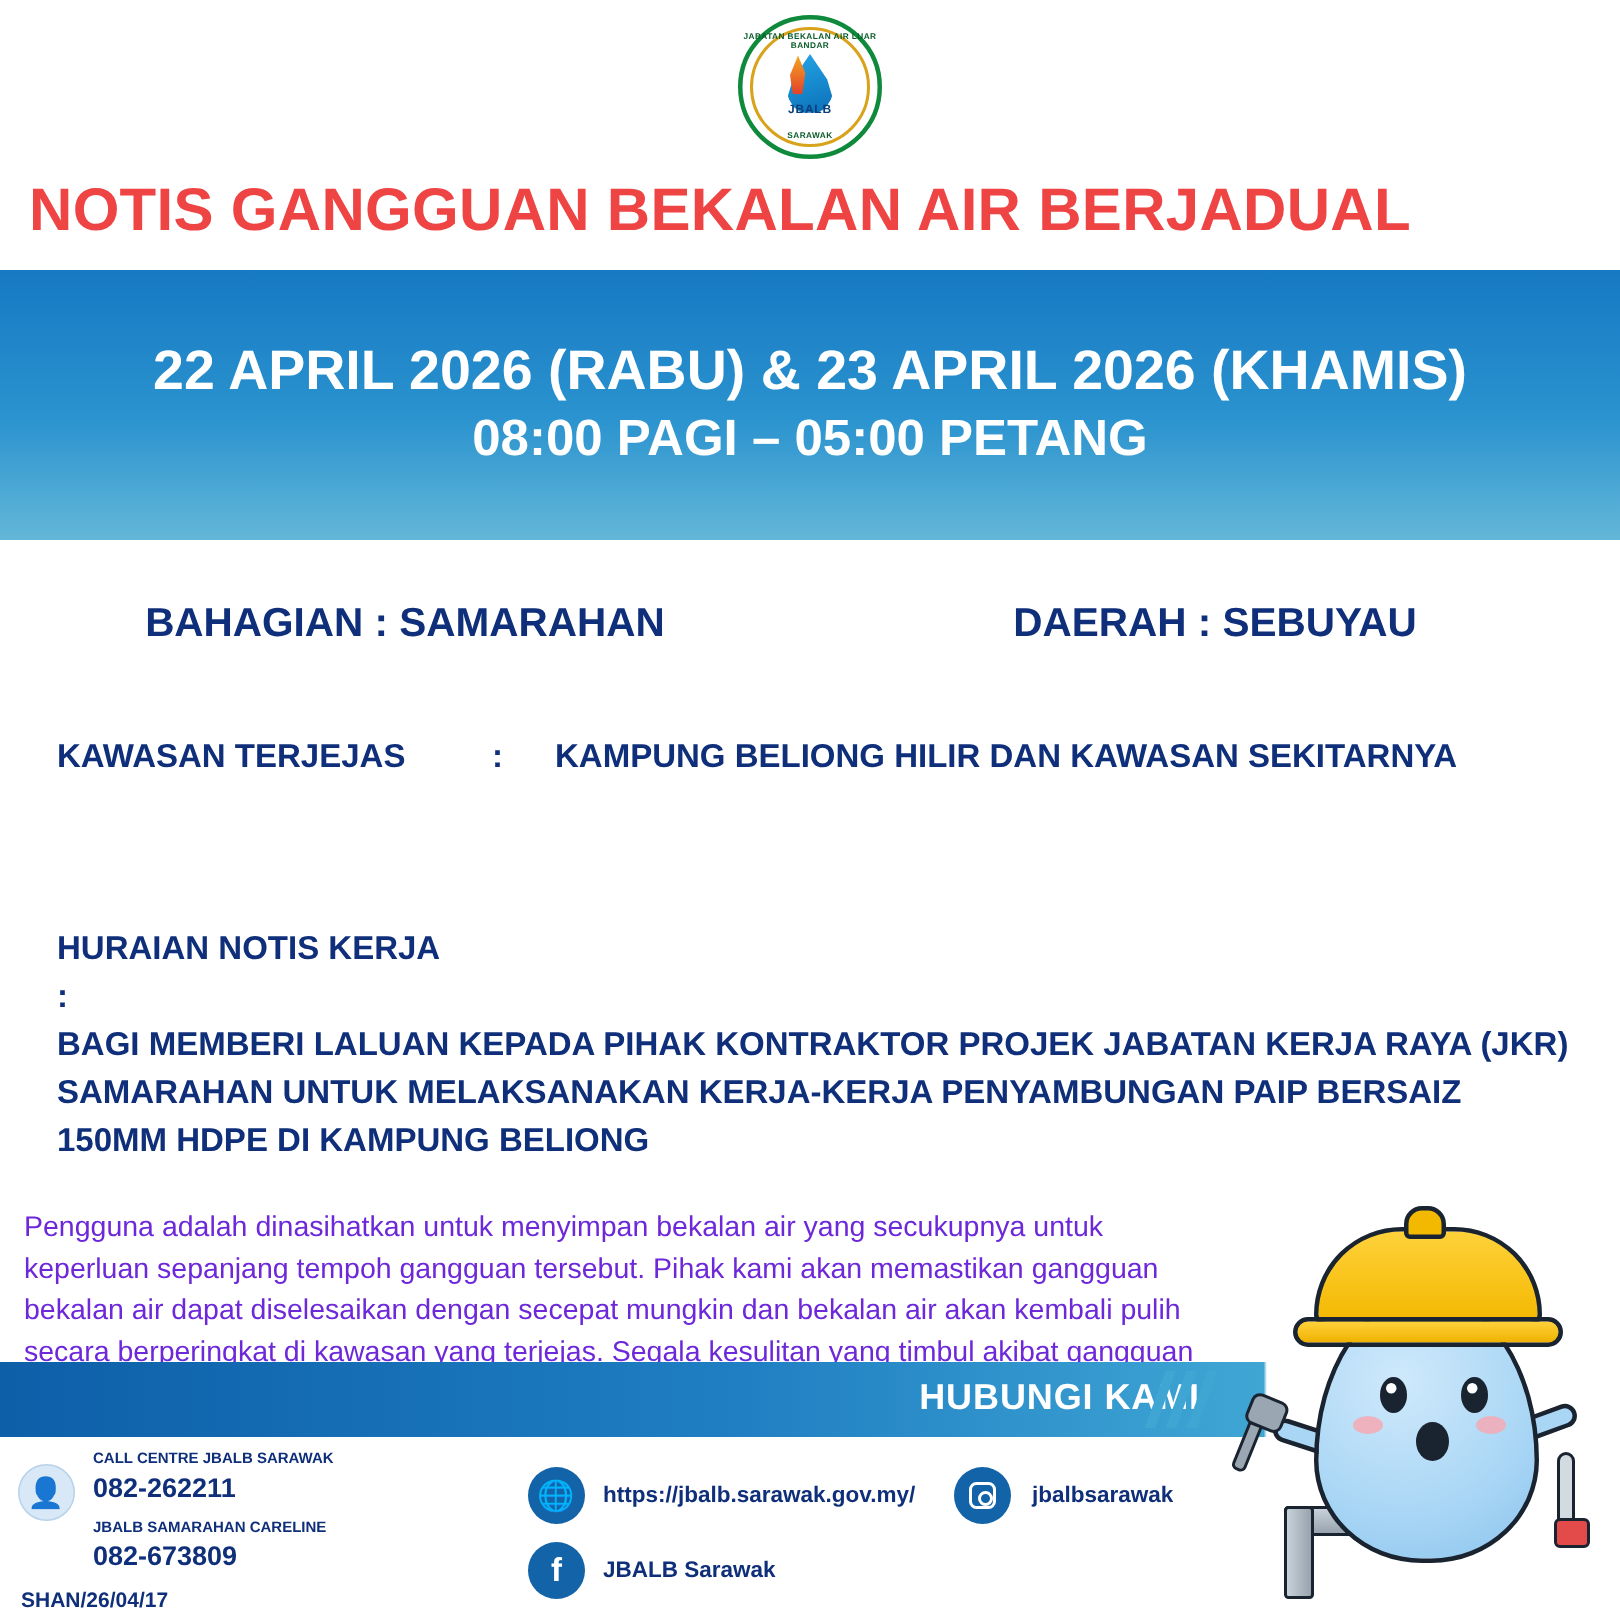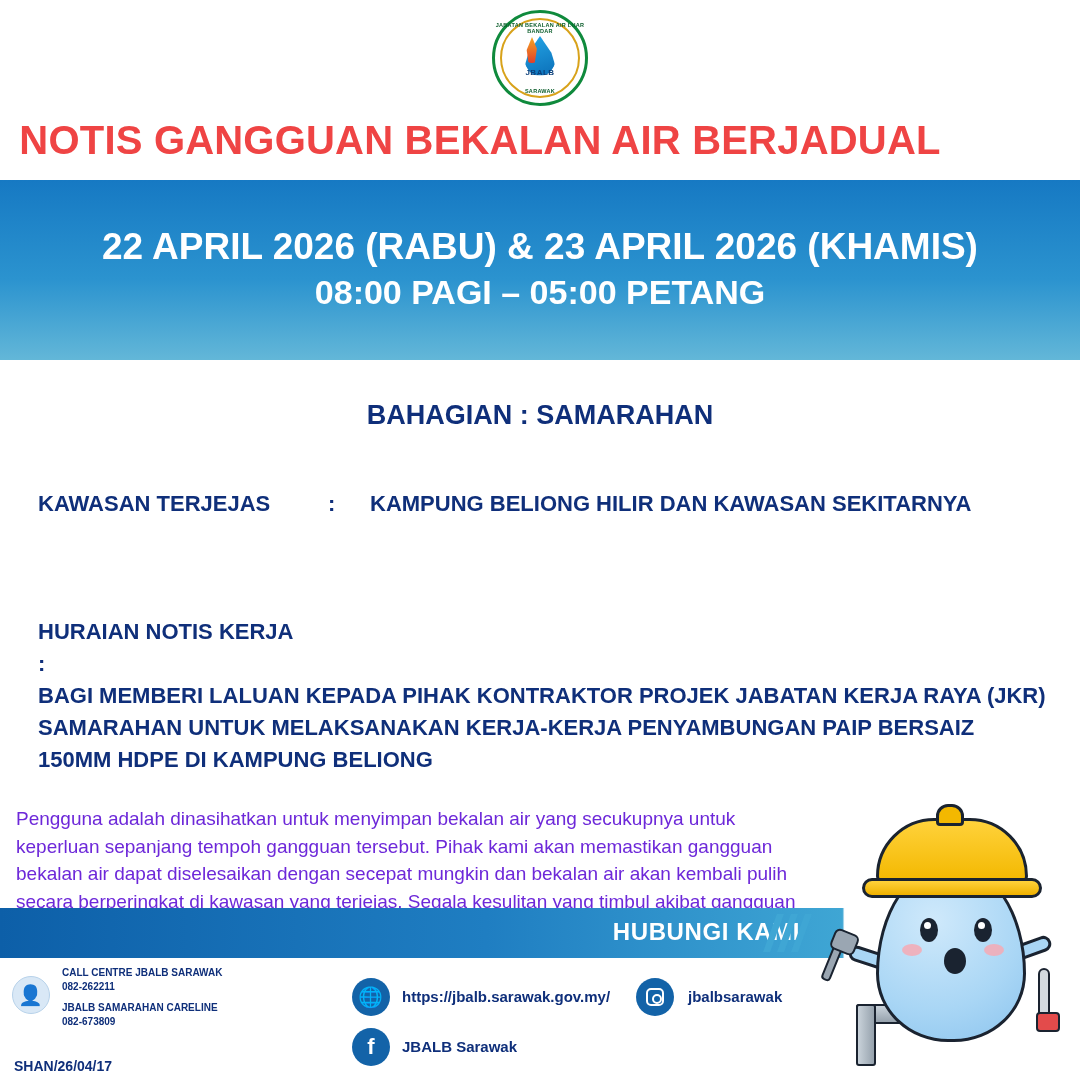--- a/index.html
+++ b/index.html
@@ -144,21 +144,21 @@
     display: flex; align-items: center; justify-content: center;
     font-weight: bold;
   }
   .c-person {
     position: absolute; left: 12px; top: 18px;
     width: 38px; height: 38px; font-size: 20px;
     background: #d9e8f6; color: #1363a8; border: 1px solid #b7d2ea;
   }
   .c-col1 { position: absolute; left: 62px; top: 8px; color: #0f2f7a; }
   .c-l1 { font-size: 10px; font-weight: bold; line-height: 1.35; }
-  .c-l2 { font-size: 10px; font-weight: bold; line-height: 1.35; }
+  .c-l2 { font-size: 18px; font-weight: bold; line-height: 1.35; }
   .c-gap { height: 8px; }
 
   .c-web-icon { position: absolute; left: 352px; top: 20px; width: 38px; height: 38px; font-size: 20px; }
   .c-web-text { position: absolute; left: 402px; top: 30px; font-size: 15px; font-weight: bold; color: #0f2f7a; }
   .c-fb-icon { position: absolute; left: 352px; top: 70px; width: 38px; height: 38px; font-size: 22px; }
   .c-fb-text { position: absolute; left: 402px; top: 80px; font-size: 15px; font-weight: bold; color: #0f2f7a; }
   .c-ig-icon {
     position: absolute; left: 636px; top: 20px; width: 38px; height: 38px; font-size: 18px;
     background: #1363a8;
   }
@@ -290,20 +290,21 @@
 
   <div class="main-title">NOTIS GANGGUAN BEKALAN AIR BERJADUAL</div>
 
   <div class="date-banner">
     <div class="date-line-1">22 APRIL 2026 (RABU) &amp; 23 APRIL 2026 (KHAMIS)</div>
     <div class="date-line-2">08:00 PAGI – 05:00 PETANG</div>
   </div>
 
   <div class="region-row">
     <div class="region-col">BAHAGIAN : SAMARAHAN</div>
+    <div class="region-col">DAERAH : SEBUYAU</div>
   </div>
 
   <div class="detail area">
     <div class="det-label">KAWASAN TERJEJAS</div>
     <div class="det-colon">:</div>
     <div class="det-value">KAMPUNG BELIONG HILIR DAN KAWASAN SEKITARNYA</div>
   </div>
 
   <div class="detail work">
     <div class="det-label">HURAIAN NOTIS KERJA</div>

